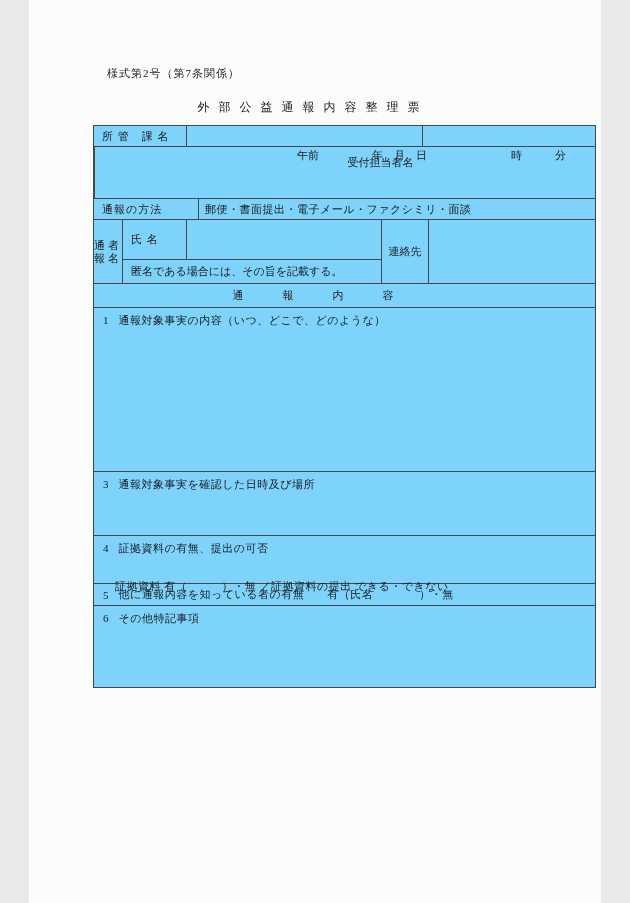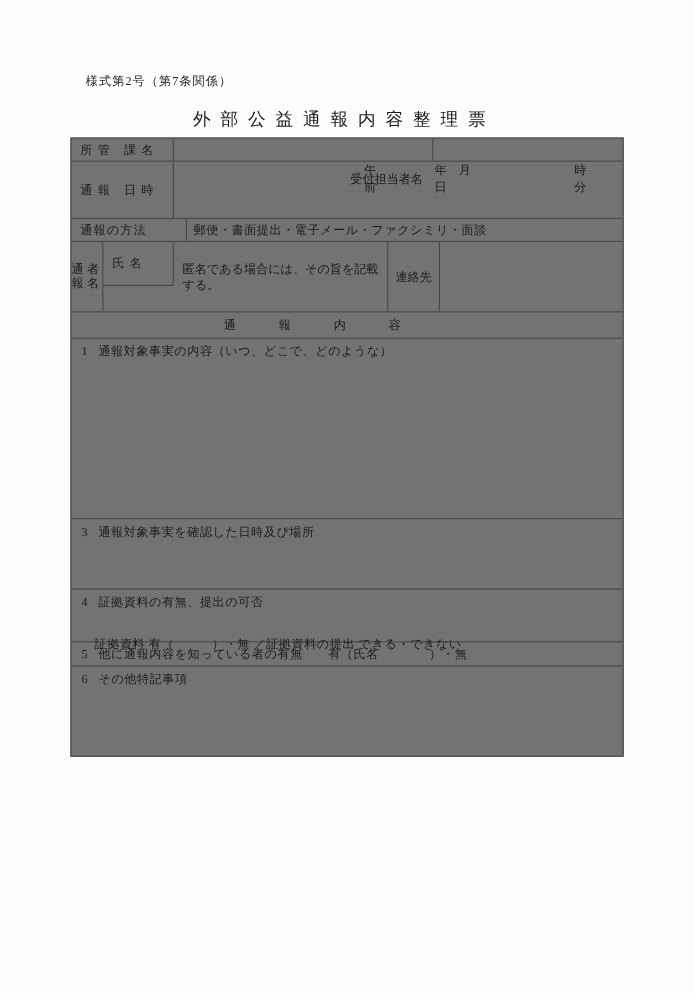--- a/index.html
+++ b/index.html
@@ -1,19 +1,19 @@
 <!DOCTYPE html>
 <html lang="ja"><head>
 <meta charset="utf-8">
 <style>
   * { margin: 0; padding: 0; box-sizing: border-box; }
   html, body { background: #e9e9e9; }
   .page {
     position: relative;
-    width: 630px;
+    width: 572px;
     height: 903px;
     margin: 0 auto;
     background: #fcfcfc;
     font-family: "Liberation Serif", "DejaVu Serif", serif;
     color: #1b1b1b;
     font-size: 11px;
     overflow: hidden;
   }
   .form-no {
     position: absolute;
@@ -21,31 +21,31 @@
     left: 78px;
     font-size: 11px;
     letter-spacing: 1px;
   }
   .doc-title {
     position: absolute;
     top: 99px;
     left: 0;
     width: 100%;
     text-align: center;
-    font-size: 16px;
+    font-size: 12px;
     letter-spacing: 9px;
     padding-right: 4px;
   }
   .tbl {
     position: absolute;
     top: 125px;
     left: 64px;
     width: 503px;
     border: 1px solid #474747;
-    background: #737373;
+    background: #7dd3fc;
   }
   .row { display: flex; border-top: 1px solid #474747; }
   .row.first { border-top: none; }
   .cell { border-left: 1px solid #474747; position: relative; }
   .cell.no-bl { border-left: none; }
   .lbl { display: flex; align-items: center; }
   .lbl-pad { padding-left: 8px; letter-spacing: 1px; }
   .center { justify-content: center; }
 
   
@@ -73,21 +73,21 @@
   .dt-am, .dt-pm { margin-left: 173px; }
   .dt-date { margin-left: 53px; }
   .dt-time { margin-left: 84px; }
 
   
   .method-val { display: flex; align-items: center; padding-left: 6px; letter-spacing: 0.5px; margin-left: 12px; }
 
   
   .w-reporter { width: 28px; }
   .reporter-lbl { display: flex; flex-direction: row; justify-content: center; align-items: center; line-height: 13px; }
-  .w-mid { width: 259px; display: flex; }
+  .w-mid { width: 259px; display: flex; flex-direction: column; }
   .mid-top { display: flex; height: 40px; border-bottom: 1px solid #474747; }
   .mid-bottom { flex: 1; display: flex; align-items: center; padding-left: 8px; }
   .w-namelbl { width: 64px; border-right: 1px solid #474747; }
   .w-contact { width: 47px; }
 
   
   .content-hdr {
     display: flex; align-items: center; justify-content: center;
     letter-spacing: 39px; padding-right: 24px;
   }
@@ -111,21 +111,20 @@
   <div class="tbl">
 
     <div class="row first h-r1">
       <div class="cell no-bl lbl lbl-pad w-col1">所 管　課 名</div>
       <div class="cell w-r1-blank"></div>
       <div class="cell lbl center w-r1-recv">受付担当者名</div>
       <div class="cell flex1"></div>
     </div>
 
     <div class="row h-r2">
-      <div class="cell no-bl lbl lbl-pad w-col1">通 報　日 時</div>
       <div class="cell flex1 dt-body">
         <div class="dt-line">
           <span class="dt-am">午前</span>
         </div>
         <div class="dt-line">
           <span class="dt-date">年　月　日</span>
           <span class="dt-time">時　　　分</span>
         </div>
       </div>
     </div>

